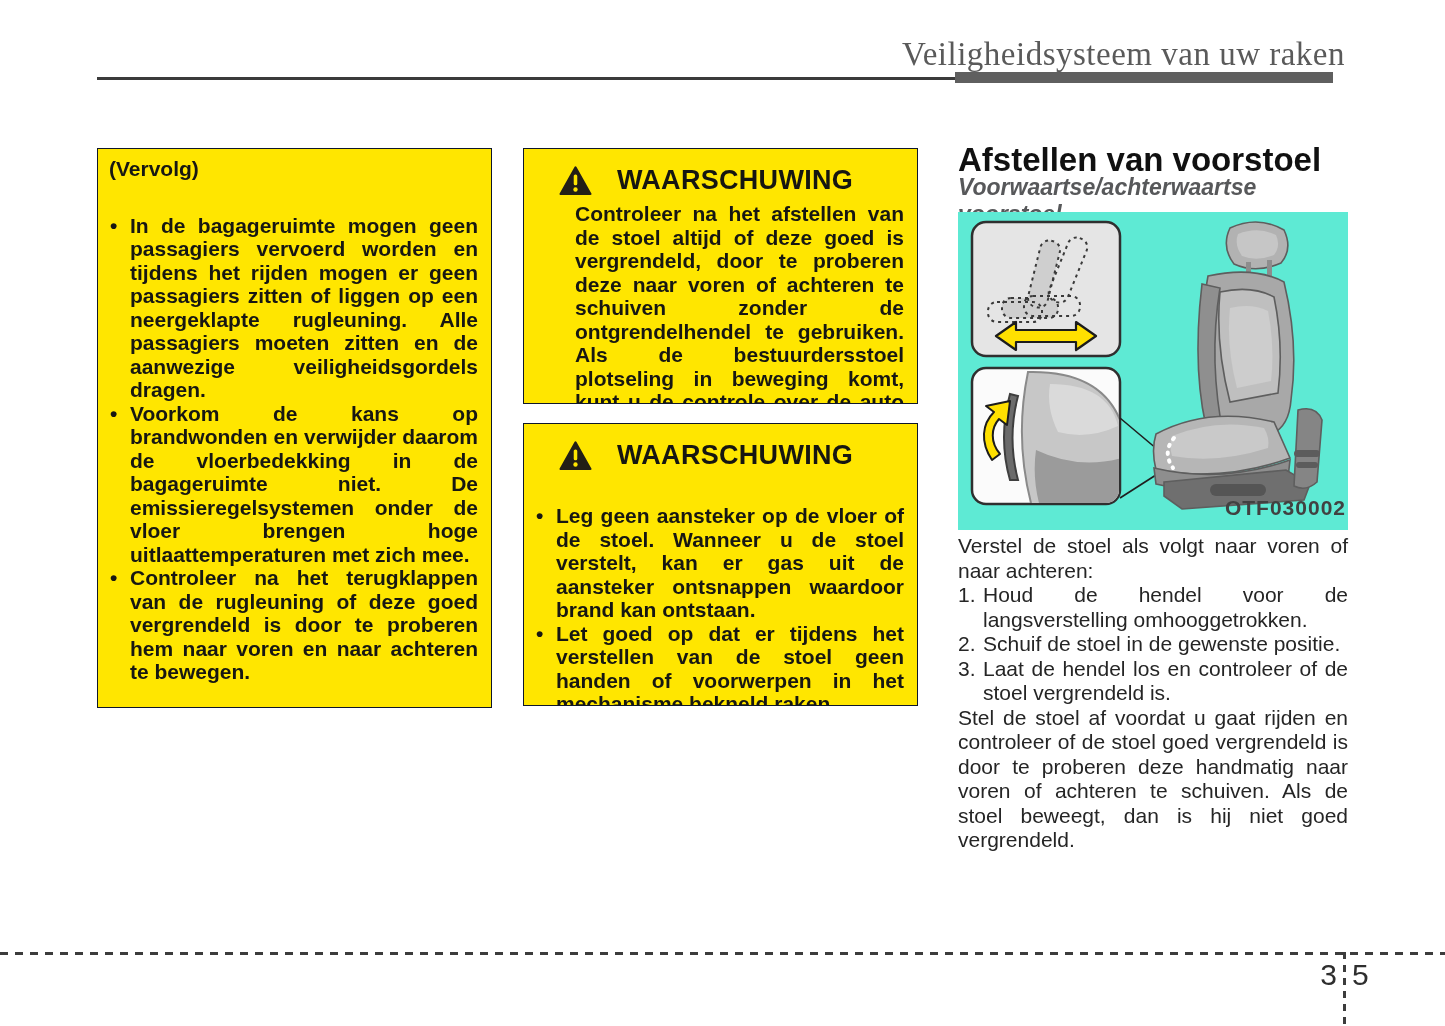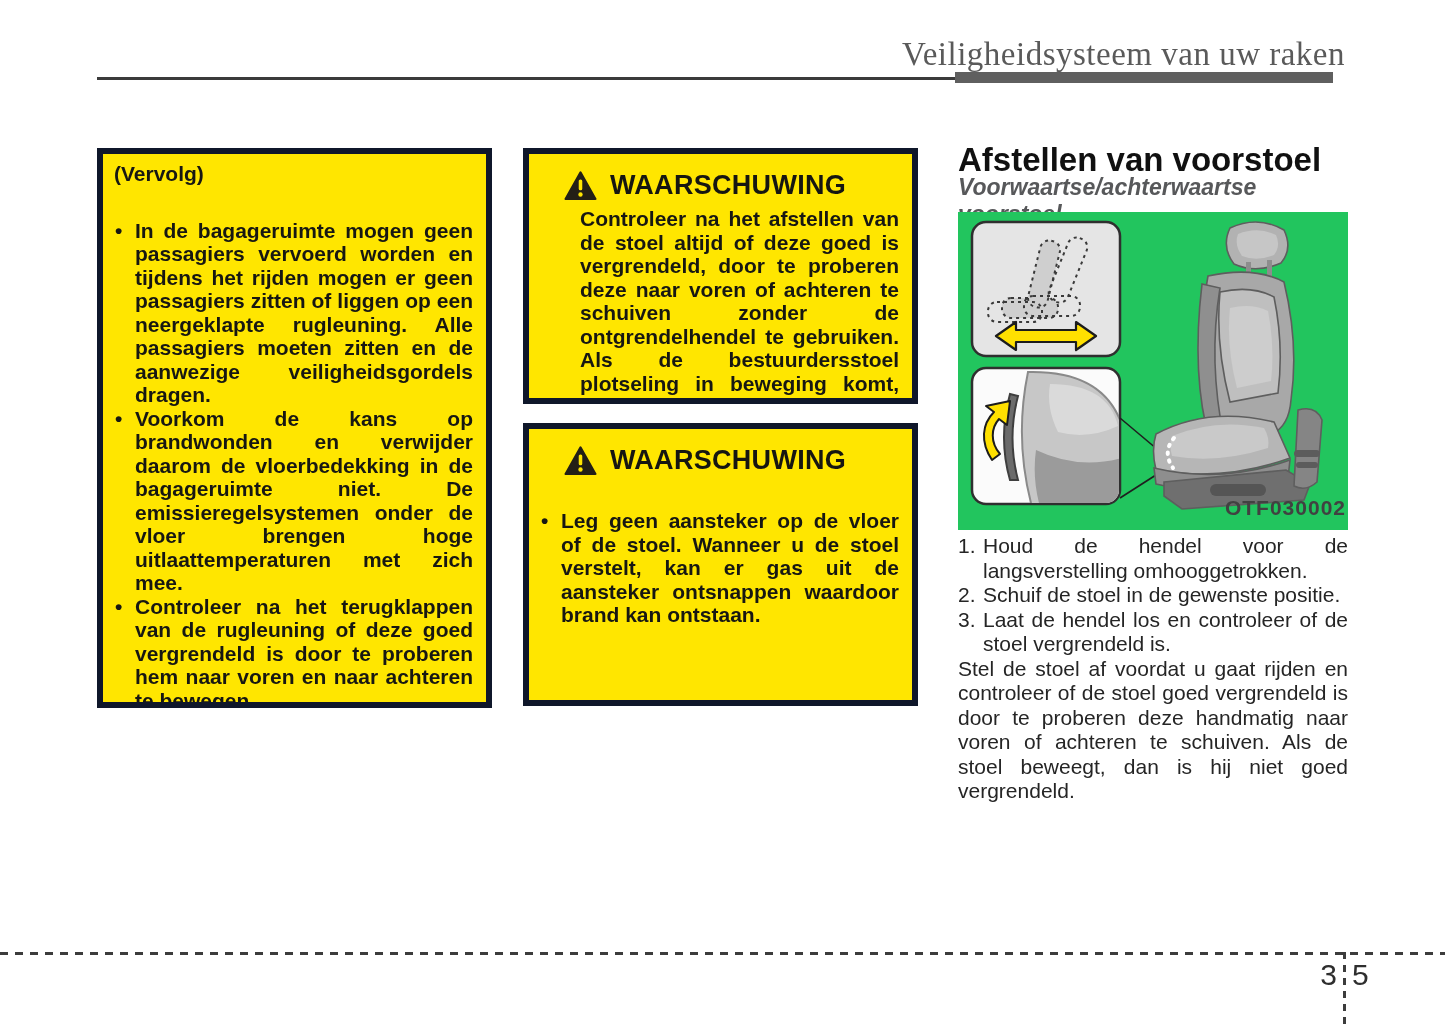--- a/index.html
+++ b/index.html
@@ -20,30 +20,30 @@
     background:#3b3b3b;
   }
   .rule-thick {
     position:absolute; left:955px; top:72px; width:378px; height:11px;
     background:#5f5f5f;
   }
 
   
   .warn-box {
     position:absolute; width:395px;
-    background:#FFE600; border:6px solid #0f172a;
+    background:#FFE600; border:1px solid #0f172a;
     padding:8px 13px 8px 11px; color:#171712; overflow:hidden;
   }
   #box-vervolg { left:97px;  top:148px; height:560px; }
   #box-warn1   { left:523px; top:148px; height:256px; }
   #box-warn2   { left:523px; top:423px; height:283px; }
 
   .warn-title-line { font-weight:bold; font-size:21px; line-height:23.5px; }
 
-  .warn-head { display:flex; align-items:center; gap:13px; margin:8px 0 6px 24px; }
+  .warn-head { display:flex; align-items:center; gap:25px; margin:8px 0 6px 24px; }
   .warn-head .tri { width:33px; height:30px; flex:0 0 auto; }
   .warn-head .ttl { font-size:27px; font-weight:bold; letter-spacing:0.3px; color:#161611; }
 
   .warn-body {
     font-weight:bold; font-size:21px; line-height:23.5px; text-align:justify;margin-left:40px;
   }
 
   .bullets { list-style:none;margin-top:33px; }
   .bullets li {
     position:relative; padding-left:21px;
@@ -56,21 +56,21 @@
     position:absolute; left:958px; top:141px; width:390px;
     font-size:33px; font-weight:bold; color:#101010;
   }
   .section-subheading {
     position:absolute; left:958px; top:174px; width:390px;
     font-size:23px; font-weight:bold; font-style:italic; color:#57585a;
   }
 
   .figure {
     position:absolute; left:958px; top:212px; width:390px; height:318px;
-    background:#22c55e;
+    background:#5eead4;
   }
   .figure svg { position:absolute; left:0; top:0; }
   .figure-caption {
     position:absolute; right:2px; top:284px;
     font-size:21px; font-weight:bold; color:#414141; letter-spacing:1px;
   }
 
   .right-flow {
     position:absolute; left:958px; top:534px; width:390px;
     font-size:21px; line-height:24.5px; color:#252525;
@@ -130,20 +130,21 @@
   <div class="warn-head">
     <svg class="tri" viewBox="0 0 24 22">
       <path d="M12 1 L23 20.5 H1 Z" fill="#231f16" stroke="#231f16" stroke-width="1.5" stroke-linejoin="round"></path>
       <rect x="10.7" y="6.2" width="2.6" height="8" rx="1.2" fill="#FFE600"></rect>
       <circle cx="12" cy="17.2" r="1.6" fill="#FFE600"></circle>
     </svg>
     <span class="ttl">WAARSCHUWING</span>
   </div>
   <ul class="bullets">
     <li>Leg geen aansteker op de vloer of de stoel. Wanneer u de stoel verstelt, kan er gas uit de aansteker ontsnappen waardoor brand kan ontstaan.</li>
+    <li>Let goed op dat er tijdens het verstellen van de stoel geen handen of voorwerpen in het mechanisme bekneld raken.</li>
   </ul>
 </div>
 
 <div class="section-heading">Afstellen van voorstoel</div>
 <div class="section-subheading">Voorwaartse/achterwaartse voorstoel</div>
 
 <div class="figure">
   <svg width="390" height="300" viewBox="0 0 390 300">
     <defs>
       <clipPath id="clipTop">
@@ -217,20 +218,21 @@
       <rect x="336" y="238" width="26" height="7" rx="3.5" fill="#5c5c5c" stroke="none"></rect>
       <rect x="338" y="250" width="22" height="6" rx="3" fill="#5c5c5c" stroke="none"></rect>
 
       <path d="M216 226 q-12 14 -1 30" stroke="#ffffff" stroke-width="4" fill="none" stroke-dasharray="1.5 6.5" stroke-linecap="round"></path>
     </g>
   </svg>
   <div class="figure-caption">OTF030002</div>
 </div>
 
 <div class="right-flow">
+  <p>Verstel de stoel als volgt naar voren of naar achteren:</p>
   <div class="step">
     <span class="num">1.</span>
     <span>Houd de hendel voor de langsverstelling omhooggetrokken.</span>
   </div>
   <div class="step">
     <span class="num">2.</span>
     <span>Schuif de stoel in de gewenste positie.</span>
   </div>
   <div class="step">
     <span class="num">3.</span>

